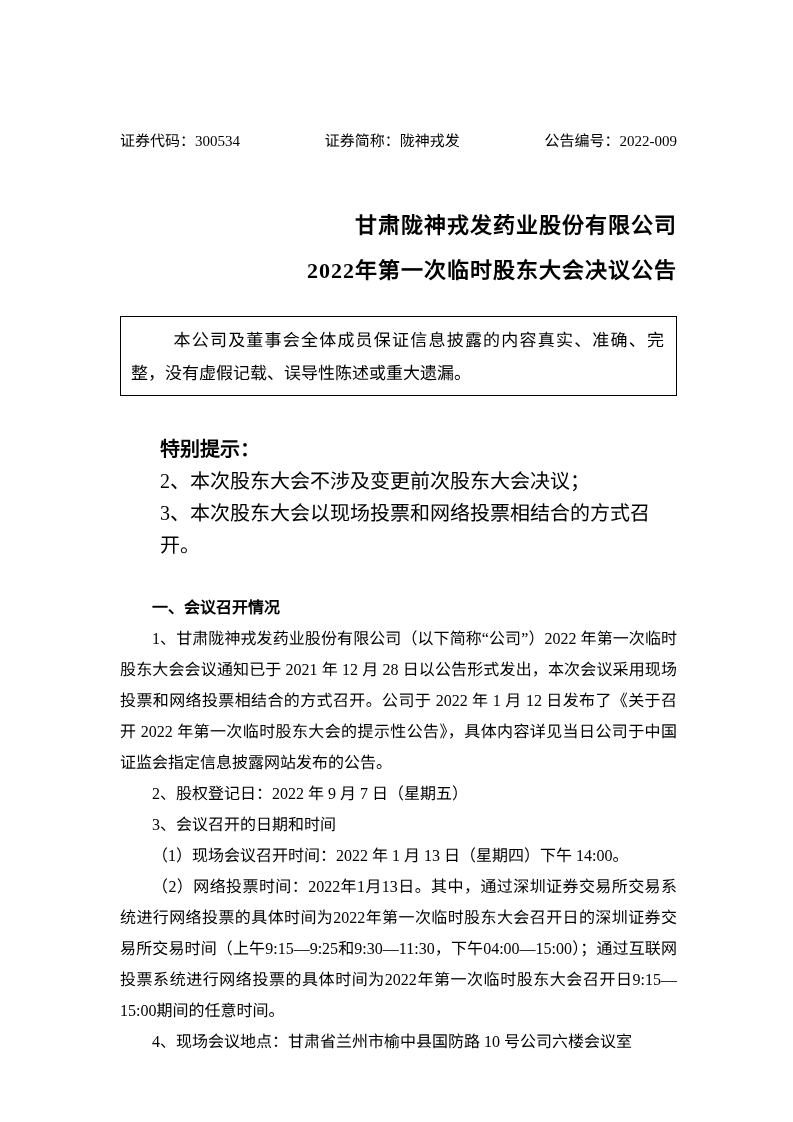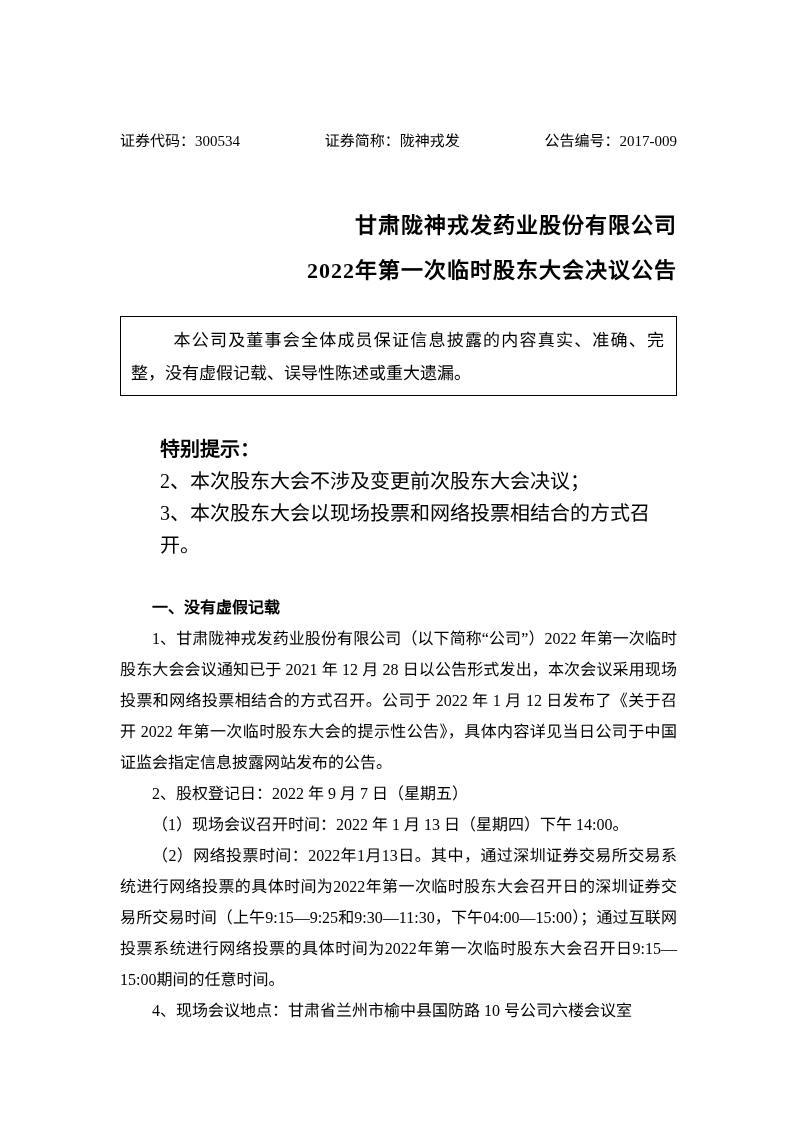--- a/index.html
+++ b/index.html
@@ -83,40 +83,41 @@
   }
 </style>
 </head>
 <body>
 
 <div class="page">
 
   <div class="doc-header">
     <span>证券代码：300534</span>
     <span>证券简称：陇神戎发</span>
-    <span>公告编号：2017-009</span>
+    <span>公告编号：2022-009</span>
   </div>
 
   <div class="title-block">
     <h1 class="doc-title">甘肃陇神戎发药业股份有限公司</h1>
     <h1 class="doc-title">2022年第一次临时股东大会决议公告</h1>
   </div>
 
   <div class="notice-box">
     <p>本公司及董事会全体成员保证信息披露的内容真实、准确、完整，没有虚假记载、误导性陈述或重大遗漏。</p>
   </div>
 
   <div class="tips-block">
     <p class="tips-heading">特别提示：</p>
     <p class="tip-item">2、本次股东大会不涉及变更前次股东大会决议；</p>
     <p class="tip-item">3、本次股东大会以现场投票和网络投票相结合的方式召开。</p>
   </div>
 
   <div class="section-block">
-    <p class="section-heading">一、没有虚假记载</p>
+    <p class="section-heading">一、会议召开情况</p>
     <p class="para">1、甘肃陇神戎发药业股份有限公司（以下简称“公司”）2022 年第一次临时股东大会会议通知已于 2021 年 12 月 28 日以公告形式发出，本次会议采用现场投票和网络投票相结合的方式召开。公司于 2022 年 1 月 12 日发布了《关于召开 2022 年第一次临时股东大会的提示性公告》，具体内容详见当日公司于中国证监会指定信息披露网站发布的公告。</p>
     <p class="para">2、股权登记日：2022 年 9 月 7 日（星期五）</p>
+    <p class="para">3、会议召开的日期和时间</p>
     <p class="para">（1）现场会议召开时间：2022 年 1 月 13 日（星期四）下午 14:00。</p>
     <p class="para">（2）网络投票时间：2022年1月13日。其中，通过深圳证券交易所交易系统进行网络投票的具体时间为2022年第一次临时股东大会召开日的深圳证券交易所交易时间（上午9:15—9:25和9:30—11:30，下午04:00—15:00）；通过互联网投票系统进行网络投票的具体时间为2022年第一次临时股东大会召开日9:15—15:00期间的任意时间。</p>
     <p class="para">4、现场会议地点：甘肃省兰州市榆中县国防路 10 号公司六楼会议室</p>
   </div>
 
 </div>
 
 </body></html>

